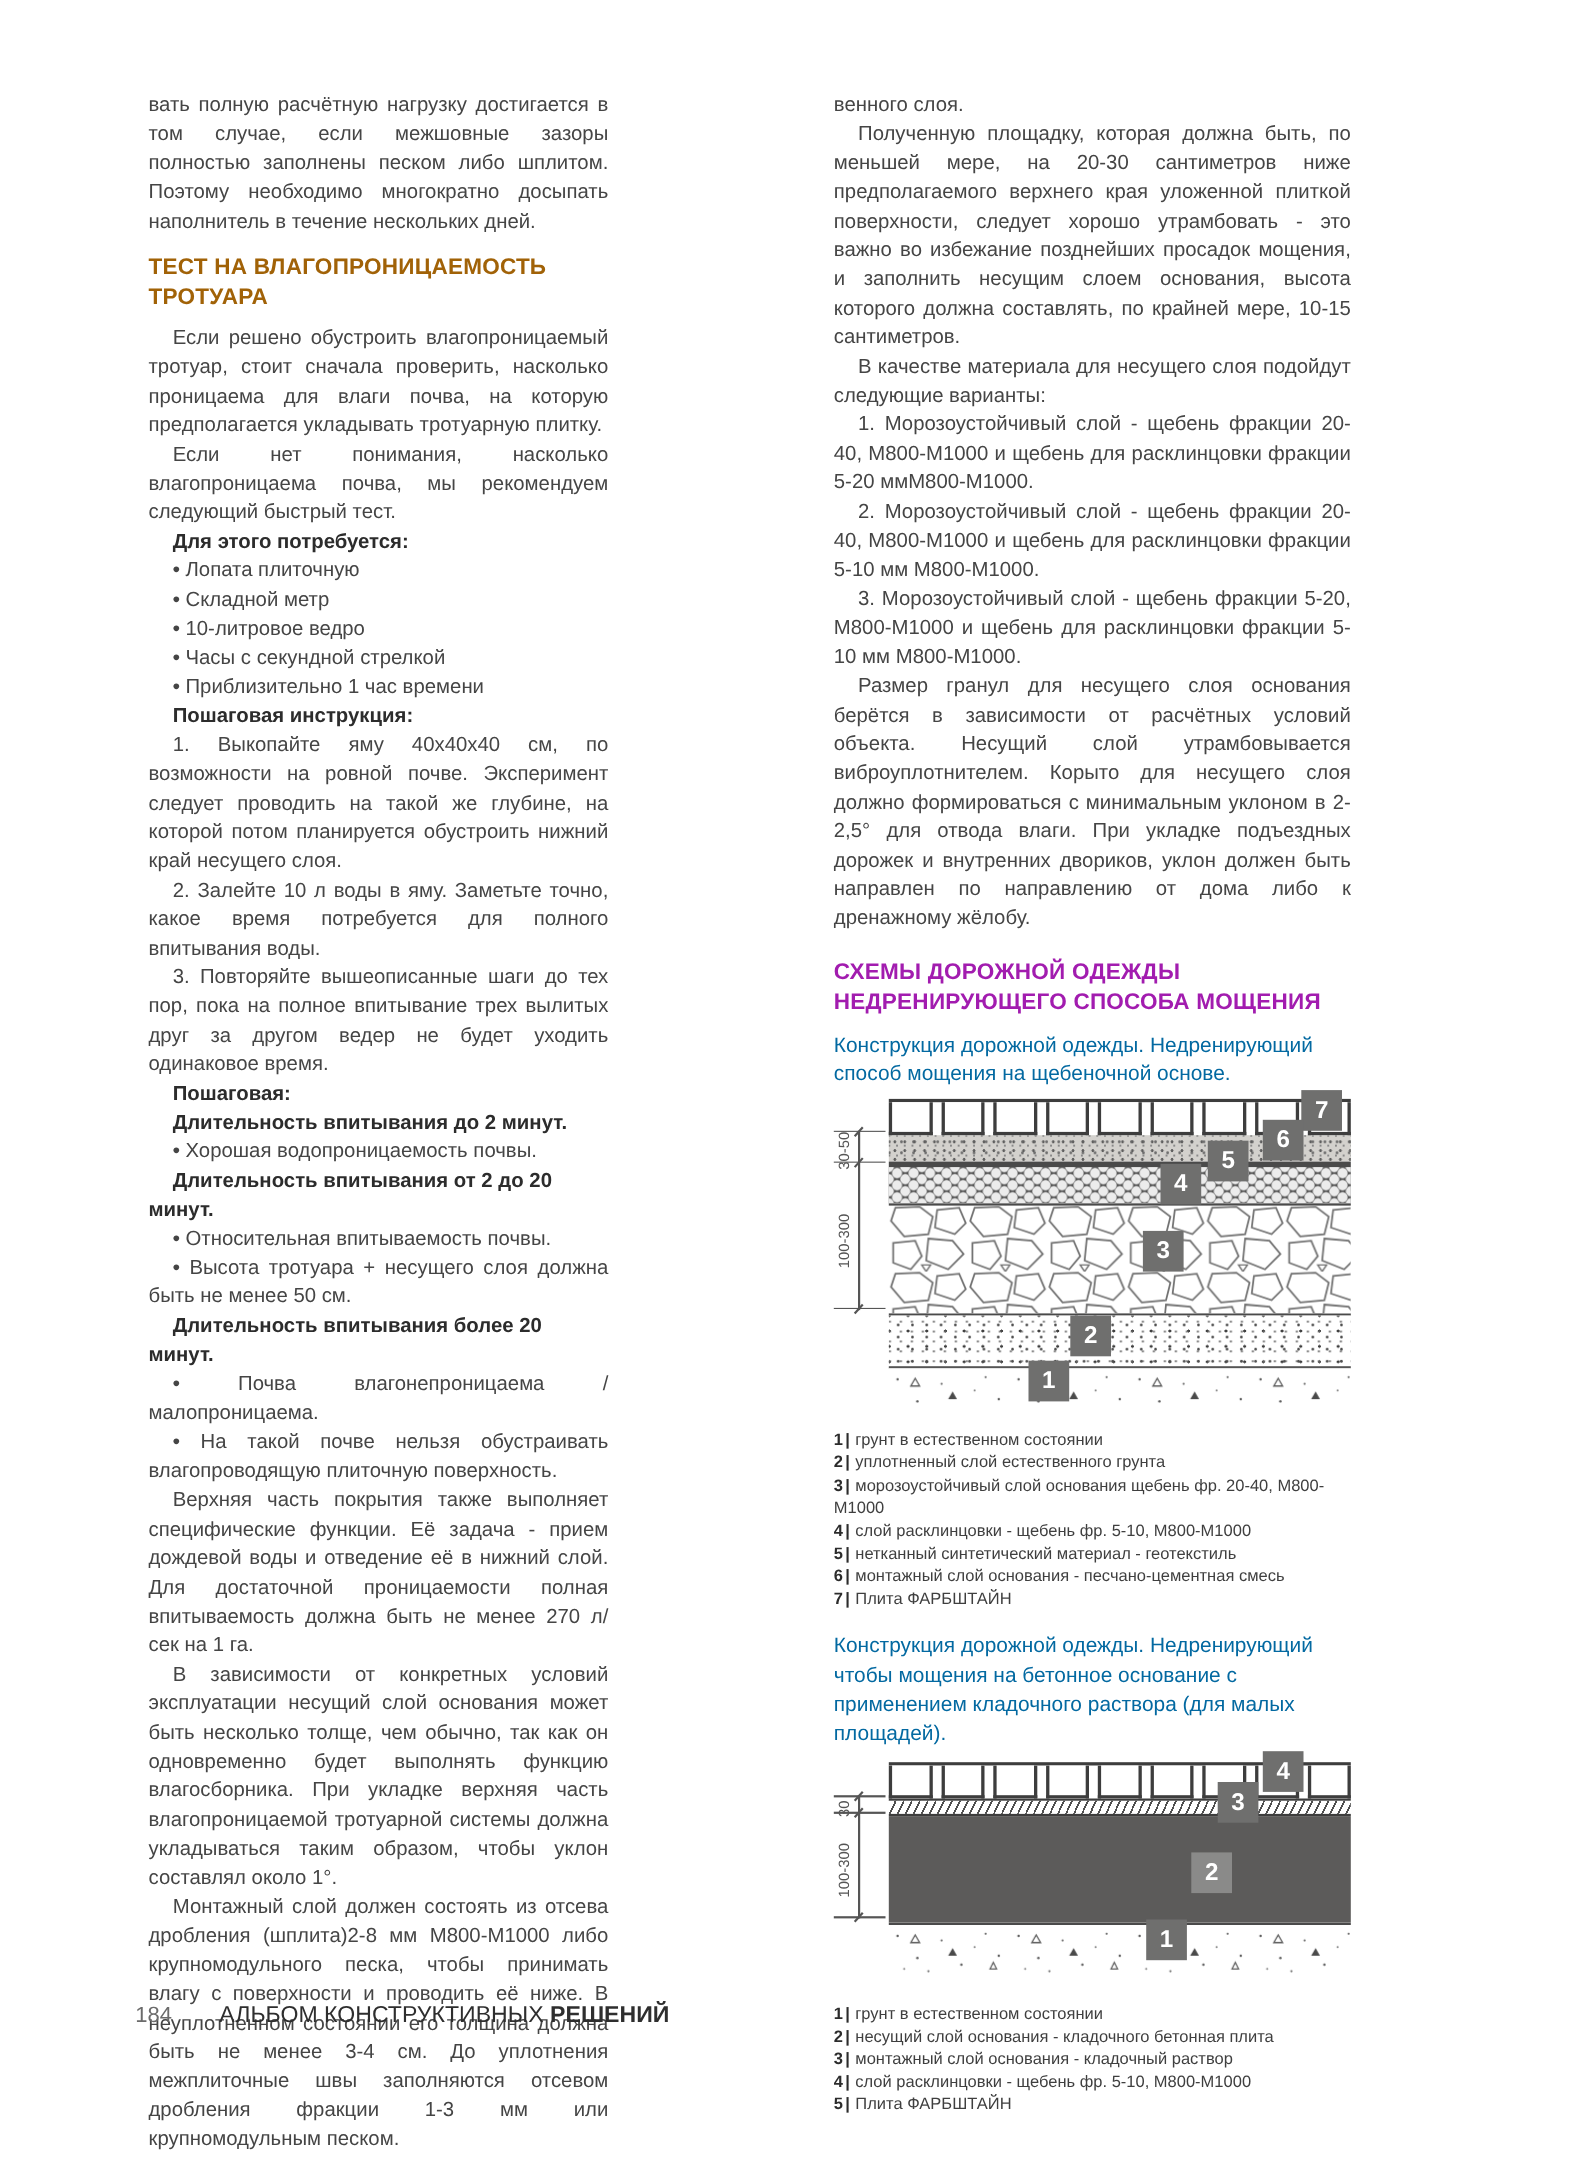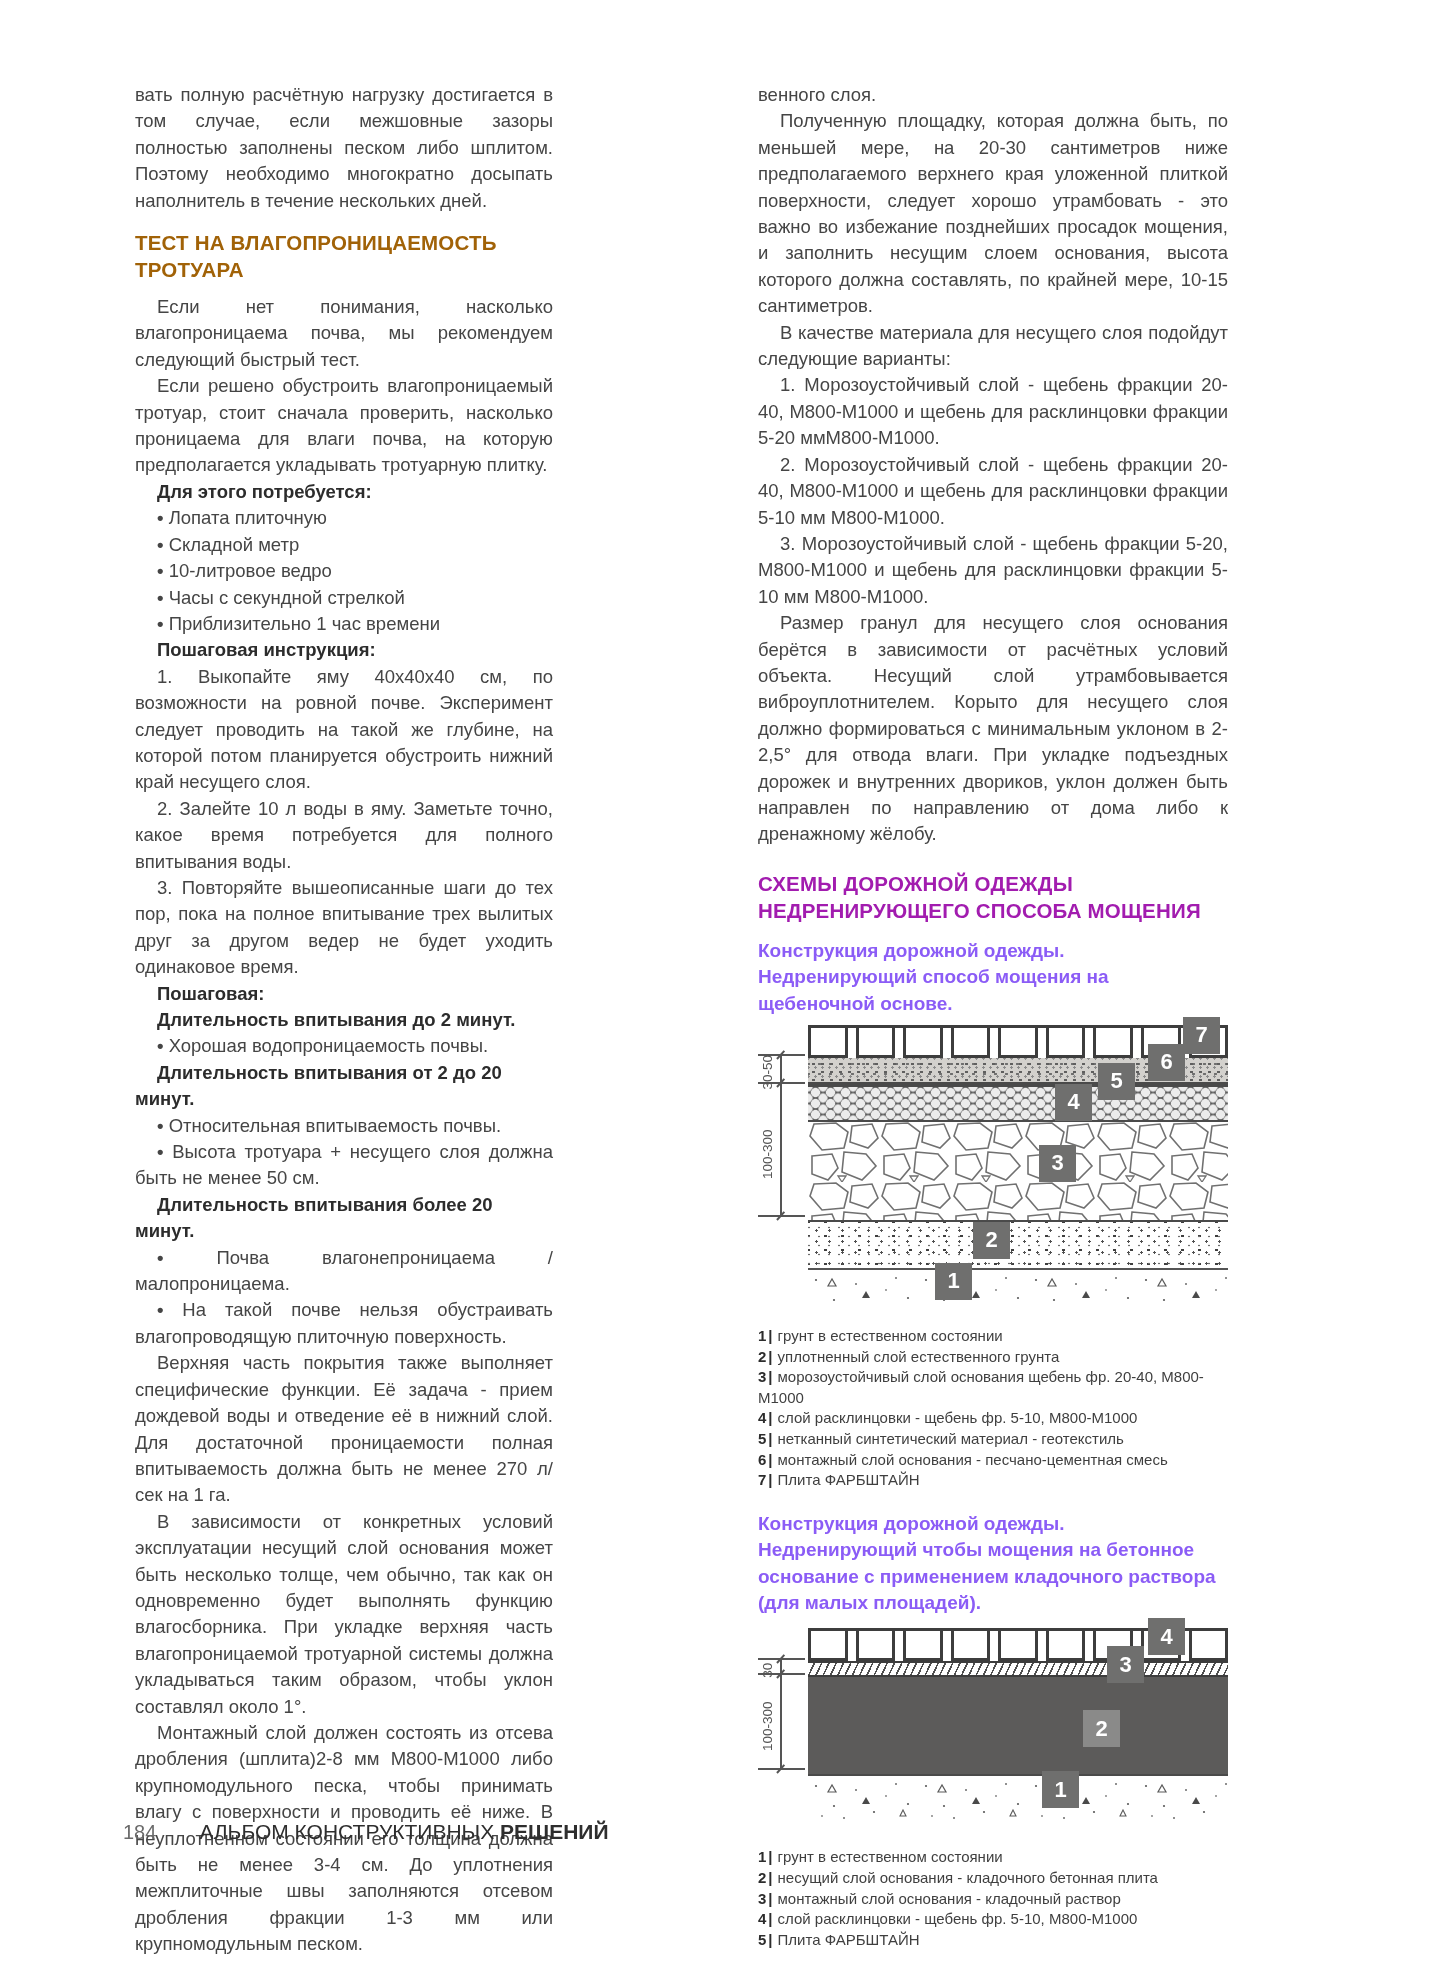--- a/index.html
+++ b/index.html
@@ -11,21 +11,21 @@
   p{margin:0;text-align:justify;}
   .indent{text-indent:22px;}
   .subhead{font-weight:bold;color:#2c2c2c;text-indent:22px;text-align:left;}
   h2{font-size:20.5px;line-height:27px;font-weight:bold;color:#a16207;margin:15px 0 11px 0;
      letter-spacing:.2px;text-align:left;}
   ul{margin:0;padding:0;list-style:none;}
   li{text-indent:22px;text-align:justify;}
   li::before{content:"\2022\00a0";font-weight:bold;}
   .h2-right{margin:22px 0 0 0;}
   .h2-line{font-size:20.5px;line-height:27px;font-weight:bold;color:#a21caf;letter-spacing:.2px;}
-  .caption{font-weight:bold;color:#8b5cf6;font-size:19px;line-height:26.4px;margin-top:14px;text-align:left;}
+  .caption{font-weight:normal;color:#0369a1;font-size:19px;line-height:26.4px;margin-top:14px;text-align:left;}
   
   .diagram{position:relative;margin-top:8px;padding-left:50px;}
   .dwg{position:relative;width:420px;}
   .tiles{display:flex;gap:8px;height:30px;border-top:3px solid #3d3d3d;}
   .tile{flex:1;background:#fff;border:3px solid #3d3d3d;border-top:none;}
   .layer6{height:24px;background-color:#cutset;
     background-color:#d3d1cd;
     background-image:radial-gradient(circle,#5f5f5f 1.2px,transparent 1.5px),
                      radial-gradient(circle,#8a8a8a 1px,transparent 1.3px),
                      radial-gradient(circle,#6e6e6e 1.1px,transparent 1.4px);
@@ -66,22 +66,22 @@
   .footer .bold{font-weight:bold;}
 </style>
 </head>
 <body>
 
 <div class="page">
 
   <div class="col col-left">
     <p>вать полную расчётную нагрузку достигается в том случае, если межшовные зазоры полностью заполнены песком либо шплитом. Поэтому необходимо многократно досыпать наполнитель в течение нескольких дней.</p>
     <h2>ТЕСТ НА ВЛАГОПРОНИЦАЕМОСТЬ ТРОТУАРА</h2>
+    <p class="indent">Если решено обустроить влагопроницаемый тротуар, стоит сначала проверить, насколько проницаема для влаги почва, на которую предполагается укладывать тротуарную плитку.</p>
     <p class="indent">Если нет понимания, насколько влагопроницаема почва, мы рекомендуем следующий быстрый тест.</p>
-    <p class="indent">Если решено обустроить влагопроницаемый тротуар, стоит сначала проверить, насколько проницаема для влаги почва, на которую предполагается укладывать тротуарную плитку.</p>
     <p class="subhead">Для этого потребуется:</p>
     <ul>
       <li>Лопата плиточную</li>
       <li>Складной метр</li>
       <li>10-литровое ведро</li>
       <li>Часы с секундной стрелкой</li>
       <li>Приблизительно 1 час времени</li>
     </ul>
     <p class="subhead">Пошаговая инструкция:</p>
     <p class="indent">1. Выкопайте яму 40х40х40 см, по возможности на ровной почве. Эксперимент следует проводить на такой же глубине, на которой потом планируется обустроить нижний край несущего слоя.</p>

